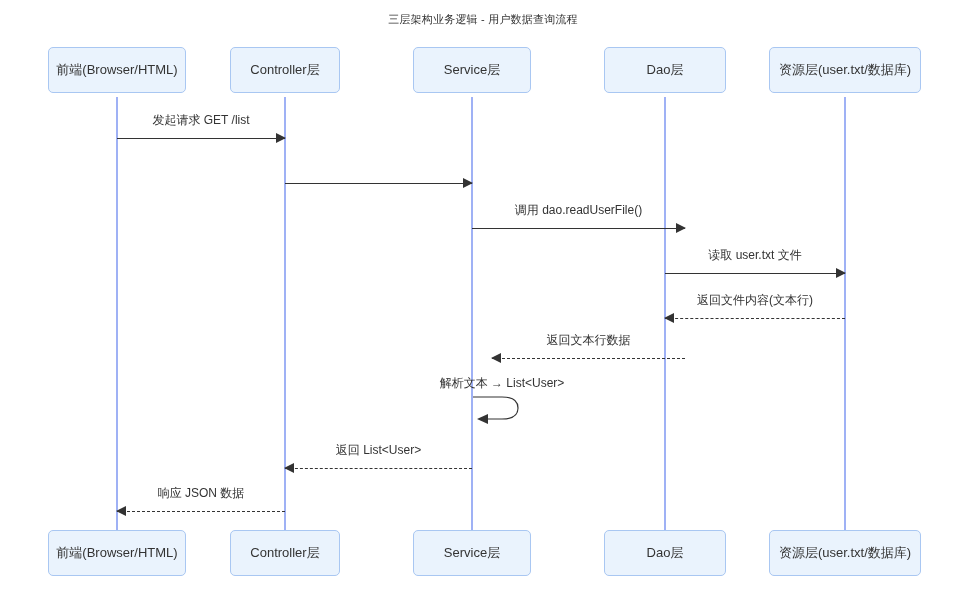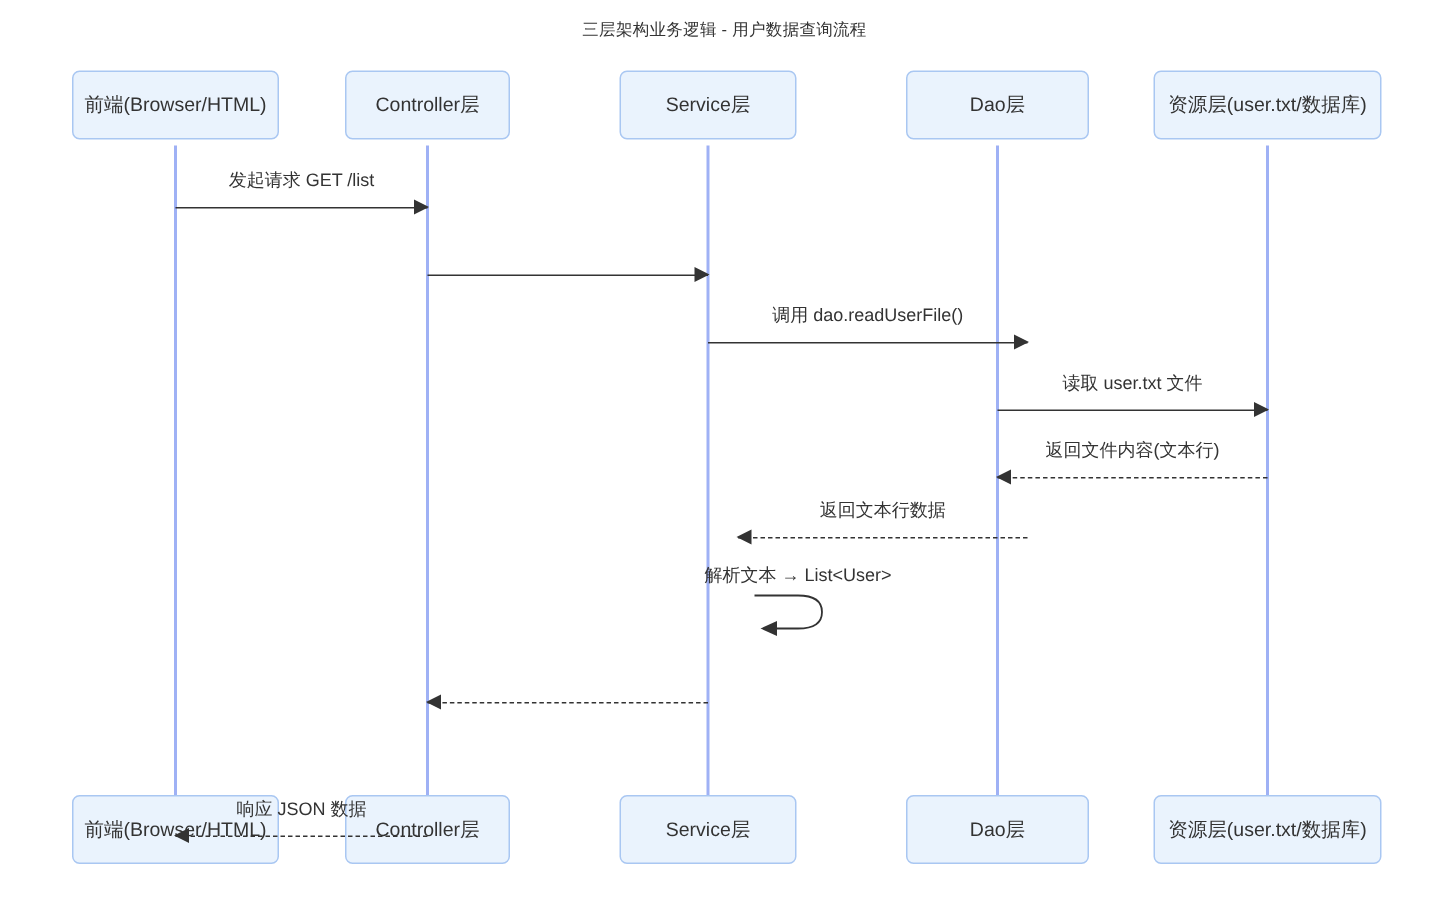--- a/index.html
+++ b/index.html
@@ -93,21 +93,20 @@
     border-left: 10px solid #333333;
   }
   .arrowhead.left {
     left: -1px;
     border-top: 5px solid transparent;
     border-bottom: 5px solid transparent;
     border-right: 10px solid #333333;
   }
   .self-msg {
     position: absolute;
-    margin-left: 30px;
   }
   .self-msg-label {
     position: absolute;
     top: 0;
     right: 8px;
     font-size: 12px;
     color: #333333;
     white-space: nowrap;
     line-height: 16px;
     transform: translateX(0);
@@ -212,27 +211,28 @@
 
   <div class="self-msg" style="left:472px; top:375px; width:60px; height:45px;">
     <div class="self-msg-label" style="position:absolute; top:0; left:-72px; width:204px; text-align:center;">解析文本 → List&lt;User&gt;</div>
     <svg class="self-loop-svg" width="62" height="34" viewBox="0 0 62 34">
       <path d="M 1 4 L 30 4 Q 46 4 46 15 Q 46 26 30 26 L 14 26" fill="none" stroke="#333333" stroke-width="1.2"></path>
       <polygon points="16,21 5,26 16,31" fill="#333333"></polygon>
     </svg>
   </div>
 
   <div class="msg" style="left:285px; top:442px; width:187px;">
-    <div class="msg-line-wrap">
-      <div class="msg-line dashed"></div>
-      <div class="arrowhead left"></div>
-    </div>
-  </div>
-
-  <div class="msg" style="left:117px; top:485px; width:168px;margin-top:46px;">
+    <div class="msg-label">返回 List&lt;User&gt;</div>
+    <div class="msg-line-wrap">
+      <div class="msg-line dashed"></div>
+      <div class="arrowhead left"></div>
+    </div>
+  </div>
+
+  <div class="msg" style="left:117px; top:485px; width:168px;">
     <div class="msg-label">响应 JSON 数据</div>
     <div class="msg-line-wrap">
       <div class="msg-line dashed"></div>
       <div class="arrowhead left"></div>
     </div>
   </div>
 
 </div>
 
 </body></html>

